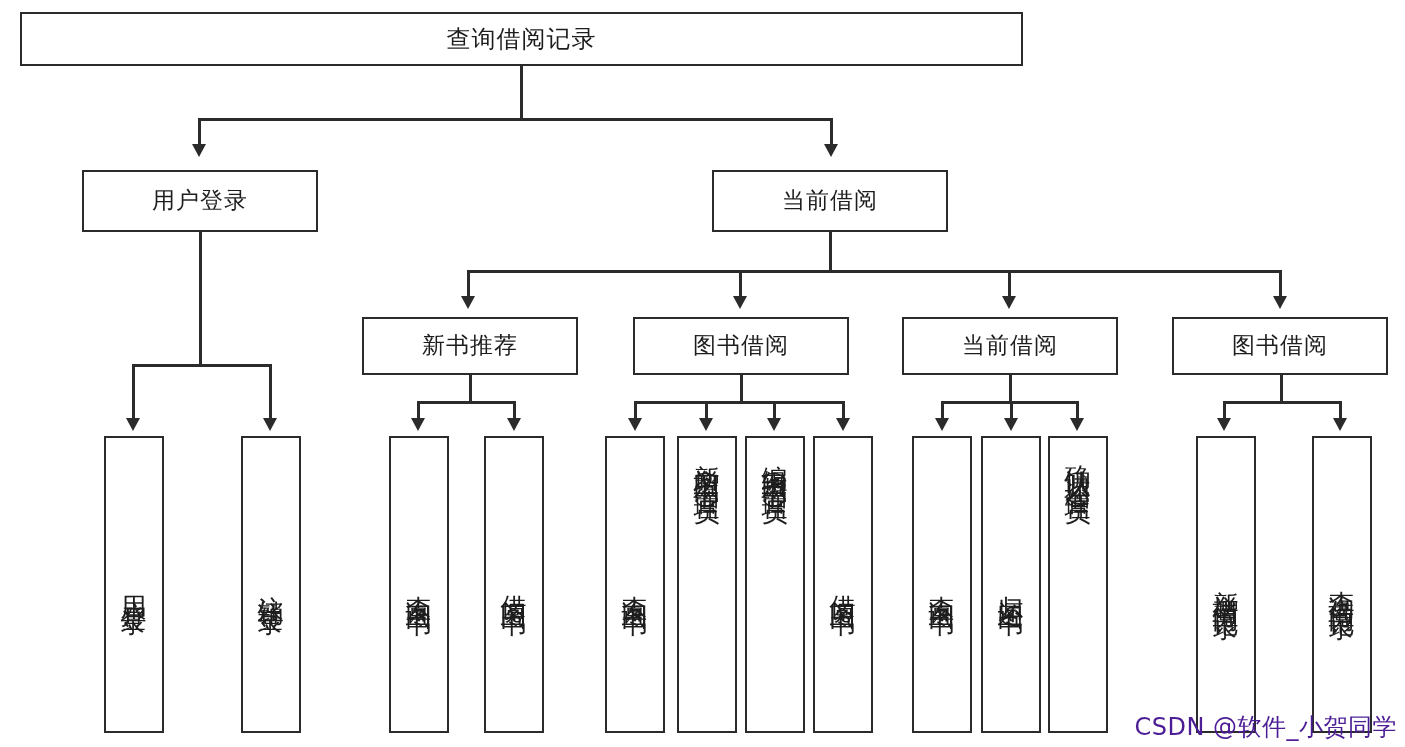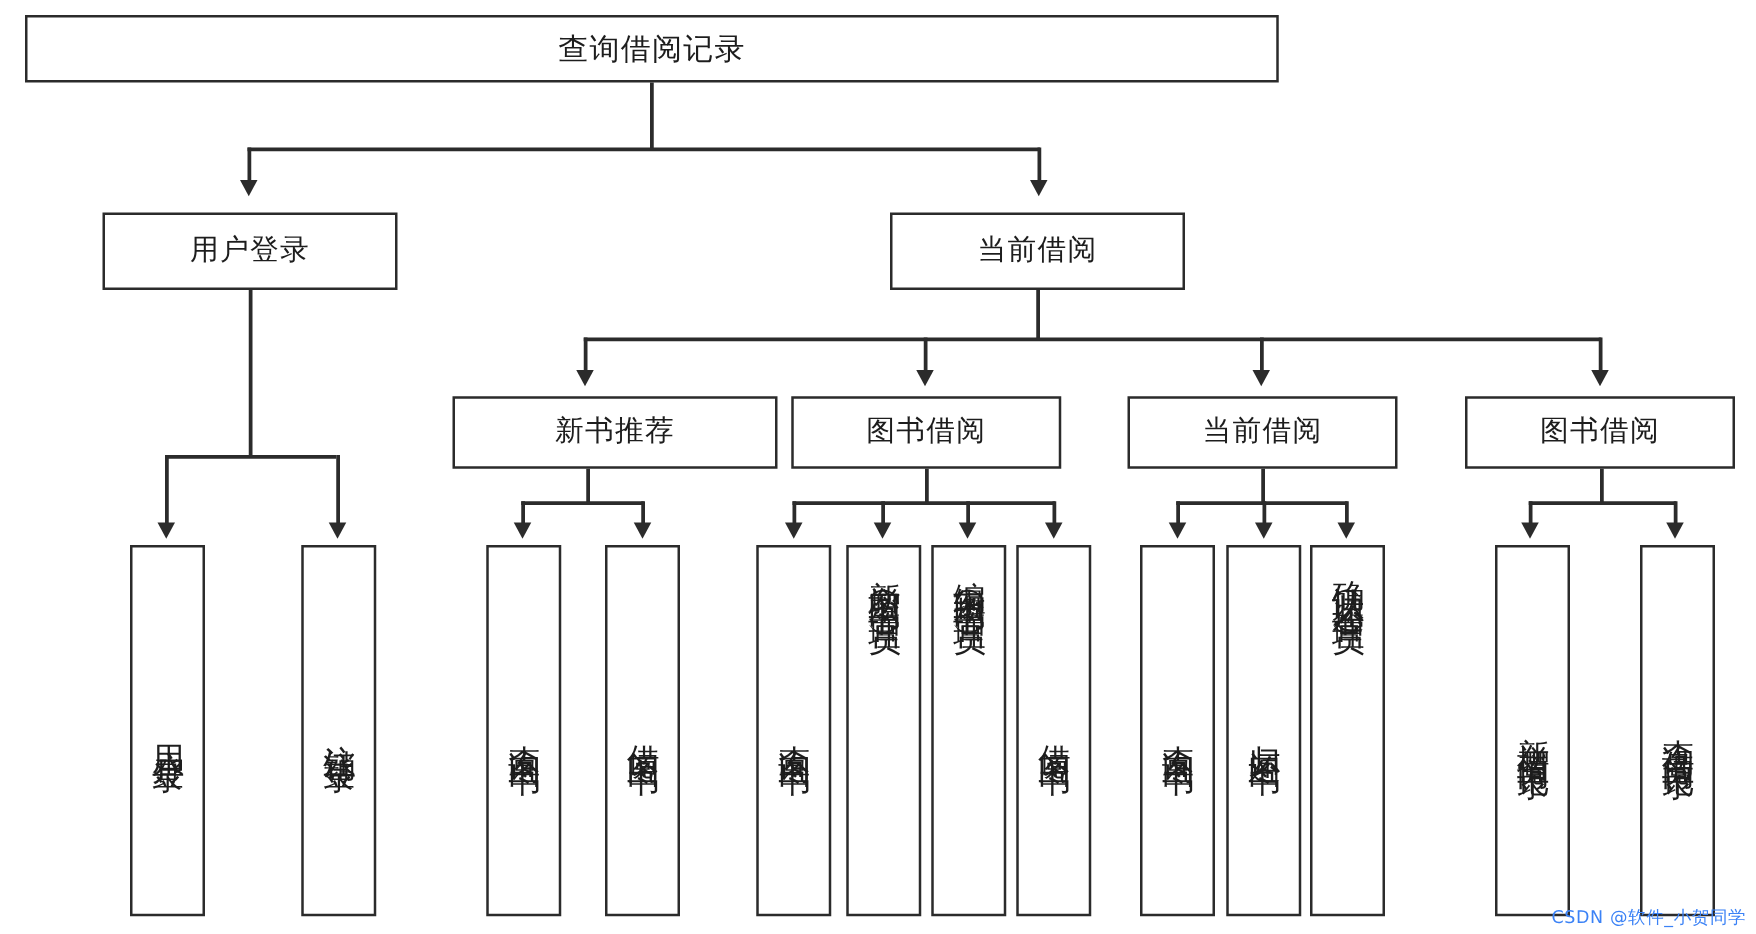--- a/index.html
+++ b/index.html
@@ -62,22 +62,22 @@
     border-left:7px solid transparent;
     border-right:7px solid transparent;
     border-top:13px solid #2b2b2b;
   }
 
   
   #watermark{
     position:absolute;
     right:8px;
     bottom:4px;
-    font-size:14px;
-    color:#3b82f6;
+    font-size:24px;
+    color:#4c1d95;
     letter-spacing:0.5px;
     white-space:nowrap;
     pointer-events:none;
   }
 </style>
 </head>
 <body>
 
 <div id="canvas">
 
@@ -111,21 +111,21 @@
   <div class="ln h" style="left:467px;top:270px;width:814px;height:2.5px;"></div>
   <div class="ln v" style="left:467px;top:270px;width:2.5px;height:30px;"></div>
   <div class="arrow" style="left:461px;top:296px;"></div>
   <div class="ln v" style="left:739px;top:270px;width:2.5px;height:30px;"></div>
   <div class="arrow" style="left:733px;top:296px;"></div>
   <div class="ln v" style="left:1008px;top:270px;width:2.5px;height:30px;"></div>
   <div class="arrow" style="left:1002px;top:296px;"></div>
   <div class="ln v" style="left:1279px;top:270px;width:2.5px;height:30px;"></div>
   <div class="arrow" style="left:1273px;top:296px;"></div>
 
-  <div class="node h" style="left:362px;top:317px;width:260px;height:58px;">
+  <div class="node h" style="left:362px;top:317px;width:216px;height:58px;">
     <span class="lbl">新书推荐</span>
   </div>
   <div class="node h" style="left:902px;top:317px;width:216px;height:58px;">
     <span class="lbl">当前借阅</span>
   </div>
   <div class="node h" style="left:633px;top:317px;width:216px;height:58px;">
     <span class="lbl">图书借阅</span>
   </div>
   <div class="node h" style="left:1172px;top:317px;width:216px;height:58px;">
     <span class="lbl">图书借阅</span>

